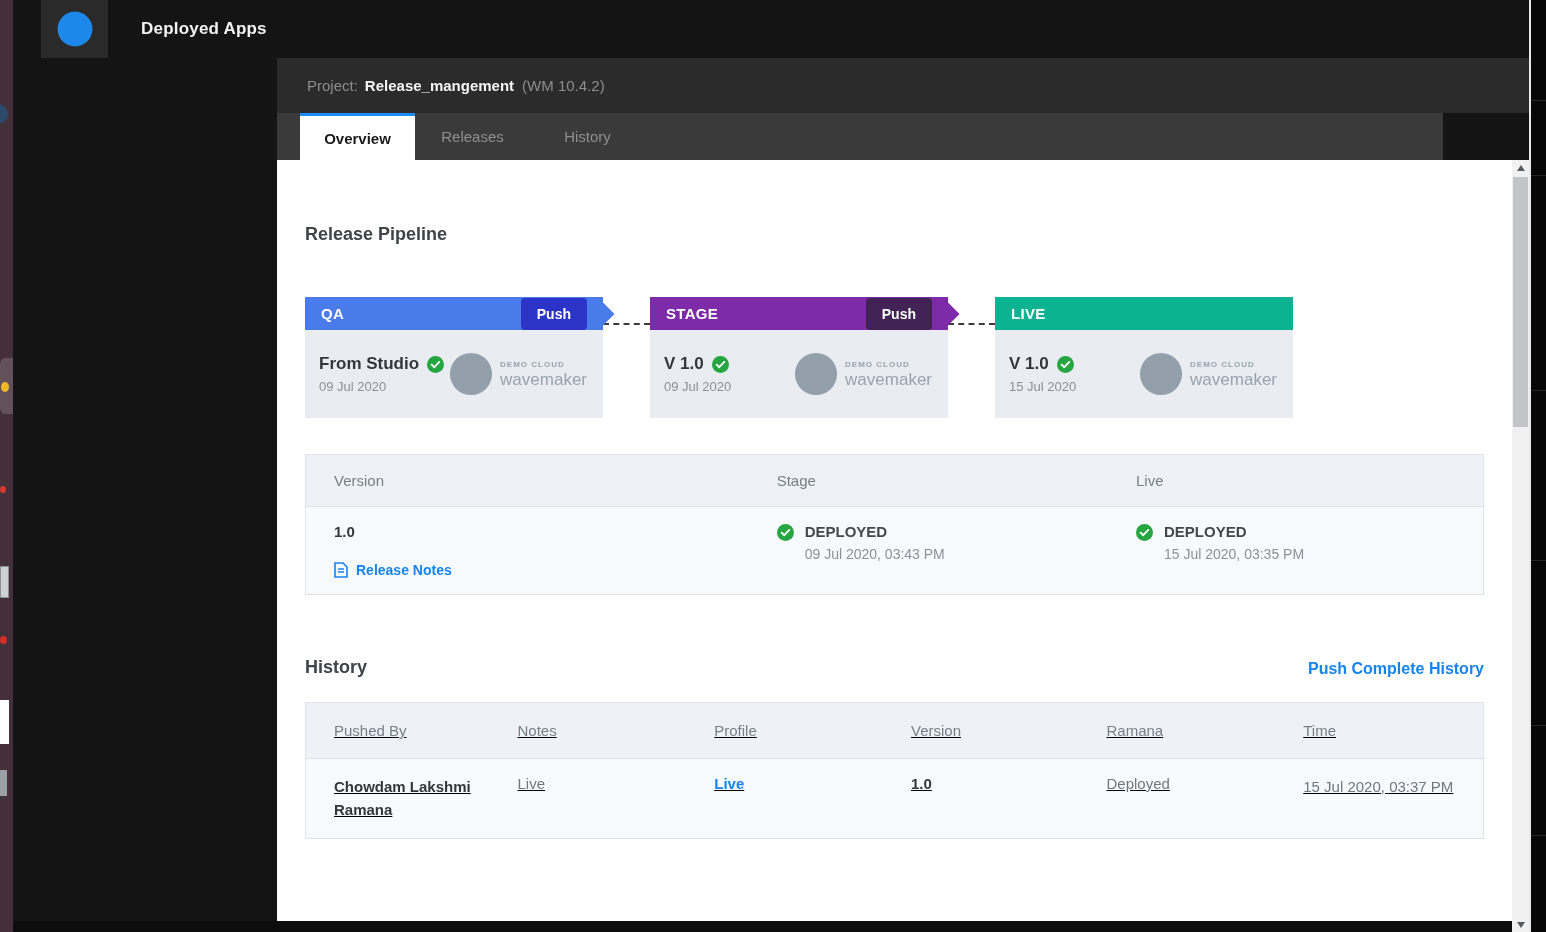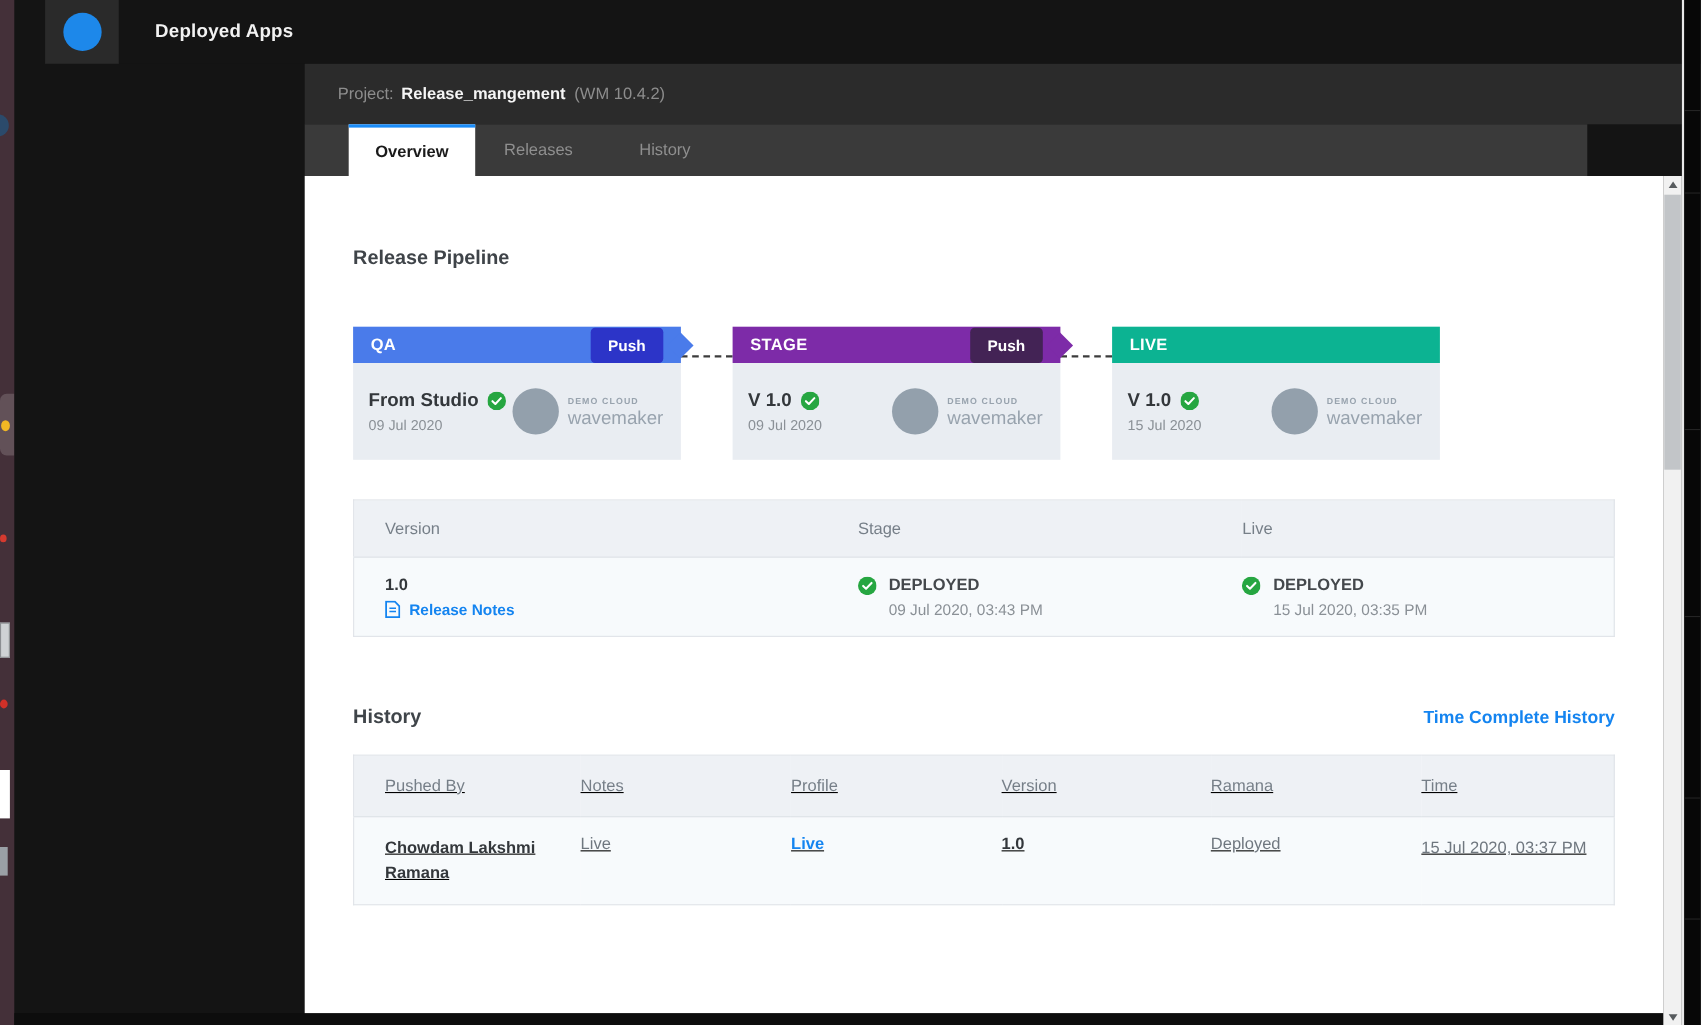--- a/index.html
+++ b/index.html
@@ -34,26 +34,26 @@
   .side-ver { position:absolute; right:12px; top:7px; color:#b9b9b9; font-size:11px; }
   .side-name { position:absolute; left:28px; top:19px; color:#fbfbfb; font-size:15px; font-weight:700; }
 
   
   .proj-header { position:absolute; left:277px; top:58px; width:1252px; height:55px; background:#2b2b2b; display:flex; align-items:center; padding-left:30px; font-size:15px; }
   .proj-label { color:#8d8d8d; margin-right:7px; }
   .proj-name { color:#f5f5f5; font-weight:700; margin-right:8px; }
   .proj-ver { color:#8d8d8d; }
 
   
-  .tabbar { position:absolute; left:277px; top:113px; width:1166px; height:47px; background:#3a3a3a; display:flex; align-items:stretch; padding-left:40px; }
+  .tabbar { position:absolute; left:277px; top:113px; width:1166px; height:47px; background:#3a3a3a; display:flex; align-items:stretch; padding-left:23px; }
   .tab { min-width:115px; display:flex; align-items:center; justify-content:center; font-size:15px; color:#8f8f8f; cursor:pointer; padding:0 22px; }
   .tab.active { background:#ffffff; color:#1a1a1a; font-weight:700; border-top:3px solid var(--tab-accent,#1a8cf8); }
 
   
-  .content { position:absolute; left:277px; top:160px; width:1235px; height:772px; background:#ffffff; overflow:hidden; padding:0 44px; }
+  .content { position:absolute; left:277px; top:160px; width:1235px; height:772px; background:#ffffff; overflow:hidden; padding:0 28px; }
   h2.sec-title { font-size:18px; font-weight:700; color:#3f4449; }
   .first-title { margin-top:64px; }
   .sec-head { display:flex; align-items:flex-end; justify-content:space-between; margin-top:52px; }
   .sec-head.history-head { margin-top:62px; }
   .link { color:var(--link-blue,#1484f0); font-size:16px; font-weight:700; cursor:pointer; text-decoration:none; }
 
   
   .cards { display:flex; margin-top:52px; }
   .card { width:298px; }
   .card-head { position:relative; height:33px; display:flex; align-items:center; justify-content:space-between; padding:0 16px; }
@@ -86,21 +86,21 @@
   th { text-align:left; font-weight:400; font-size:15px; color:#767f88; height:52px; }
   .history-table th { height:56px; }
   tbody tr { background:#f7fafc; border-top:1px solid #dde2e7; }
   td { vertical-align:top; padding-top:16px; padding-bottom:16px; font-size:15px; color:#4a4f54; }
   .col-pad { padding-left:28px; }
   .cell-status { display:flex; }
   .cell-status .check { margin-right:11px; margin-top:1px; flex:none; }
   .status-word { font-size:15px; font-weight:700; color:#44484c; }
   .status-time { font-size:14px; color:#8a9096; margin-top:6px; }
   .version-num { font-size:15px; font-weight:700; color:#33373b; }
-  .notes-line { display:flex; align-items:center; margin-top:6px; }
+  .notes-line { display:flex; align-items:center; margin-top:22px; }
   .notes-line svg { width:14px; height:16px; margin-right:8px; }
   .notes-link { font-size:14px; font-weight:700; color:var(--link-blue,#1484f0); cursor:pointer; }
   .pushed-by { font-weight:700; color:#33373b; max-width:150px; line-height:1.55; }
   .phase-txt { color:#6f777f; }
   .profile-link { color:var(--link-blue,#1484f0); font-weight:700; cursor:pointer; }
   .time-txt { max-width:170px; line-height:1.55; color:#6f777f; }
   .status-txt { color:#6f777f; }
 
   
   .vscroll { position:absolute; left:1512px; top:160px; width:17px; height:772px; background:#f1f1f1; }
@@ -307,21 +307,21 @@
                 <div class="status-time">15 Jul 2020, 03:35 PM</div>
               </div>
             </div>
           </td>
         </tr>
       </tbody>
     </table>
 
     <div class="sec-head history-head">
       <h2 class="sec-title">History</h2>
-      <a class="link">Time Complete History</a>
+      <a class="link">Push Complete History</a>
     </div>
 
     <table class="history-table">
       <thead>
         <tr>
           <th class="col-pad" style="width:18%">Pushed By</th>
           <th style="width:16.7%">Notes</th>
           <th style="width:16.7%">Profile</th>
           <th style="width:16.6%">Version</th>
           <th style="width:16.7%">Ramana</th>

